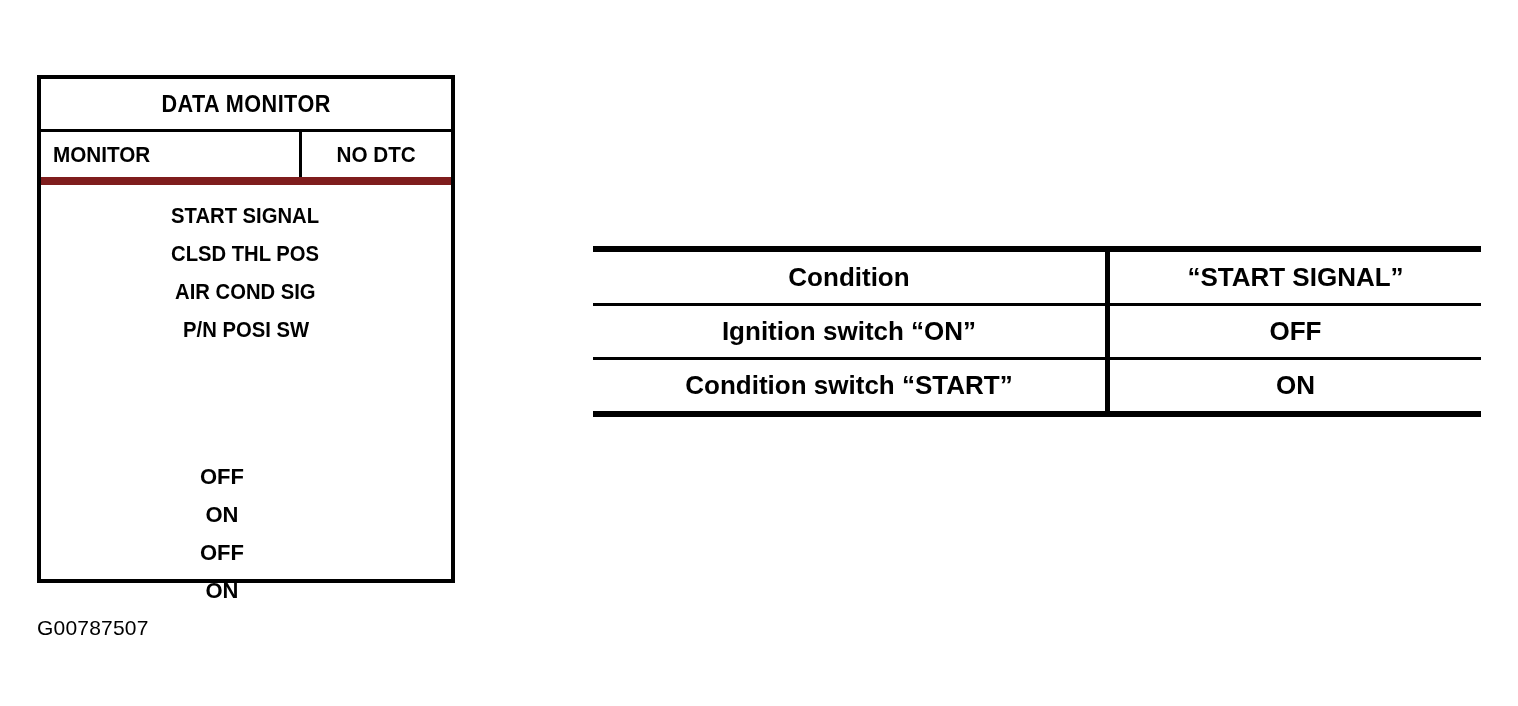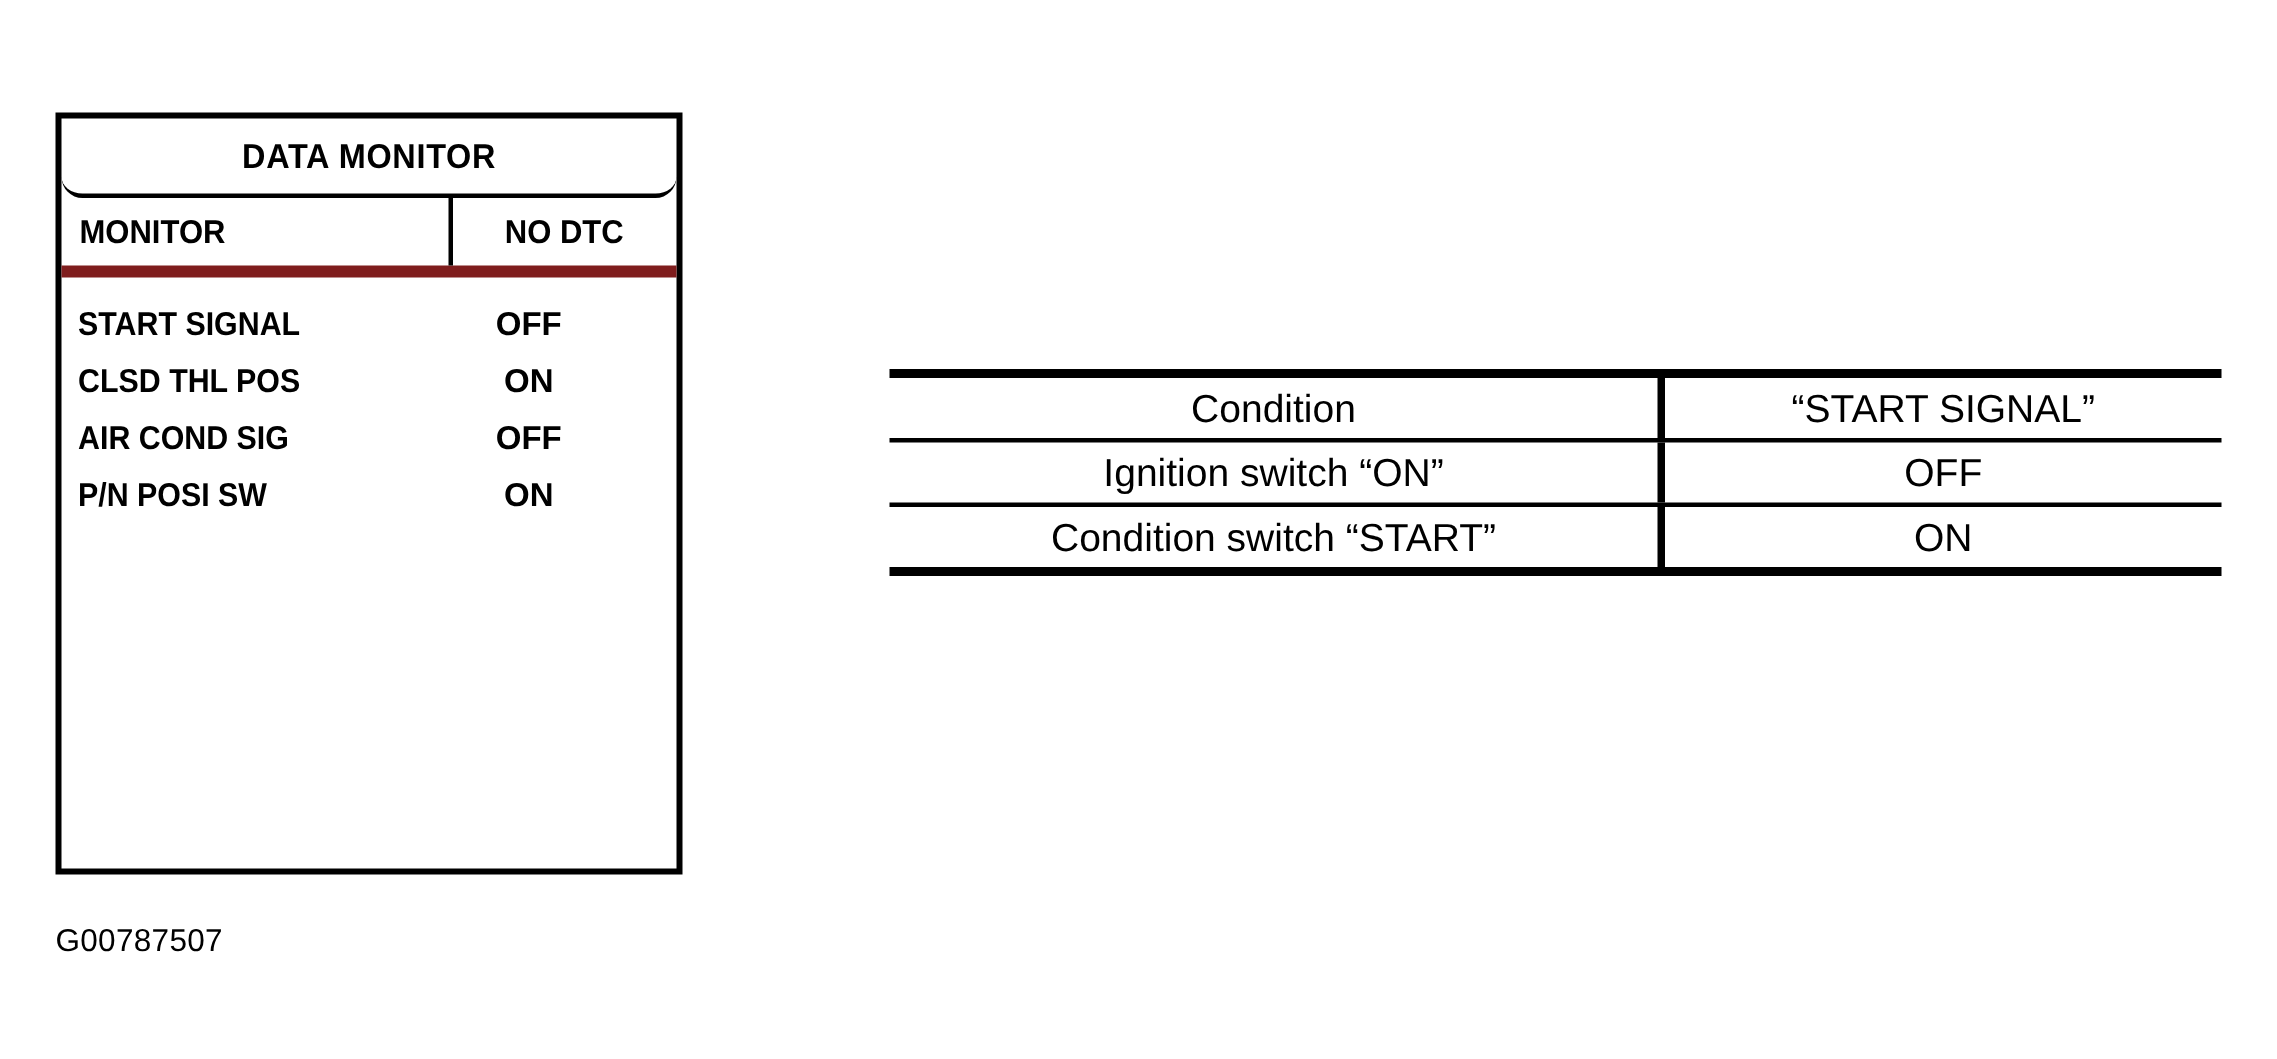--- a/index.html
+++ b/index.html
@@ -30,21 +30,20 @@
     background: #fff;
   }
 
   .dm-title-row {
     height: 53px;
     border-bottom: 3px solid #000;
     display: flex;
     align-items: center;
     justify-content: center;
     box-sizing: border-box;
-    border-radius: 14px;
   }
   .dm-title-text {
     font-size: 23px;
     font-weight: bold;
     letter-spacing: 0.5px;
     transform: scaleX(0.94);
     transform-origin: center;
     white-space: nowrap;
   }
 
@@ -78,22 +77,23 @@
   }
   .dm-header-dtc .dm-header-text {
     transform-origin: center;
   }
 
   .dm-body {
     padding-top: 18px;
   }
   .dm-data-row {
     display: flex;
-    align-items: flex-start;
+    align-items: center;
     height: 38px;
+    flex-direction: column;
   }
   .dm-label {
     flex: 0 0 261px;
     padding-left: 12px;
     box-sizing: border-box;
     font-size: 22px;
     font-weight: bold;
     white-space: nowrap;
     transform: scaleX(0.92);
     transform-origin: left center;
@@ -124,21 +124,22 @@
     position: absolute;
     left: 593px;
     top: 246px;
     width: 888px;
     box-sizing: border-box;
     border-top: 6px solid #000;
     border-bottom: 6px solid #000;
   }
   .ct-row {
     display: flex;
-    height: 40px;
+    height: 51px;
+    font-weight: bold;
   }
   .ct-row + .ct-row {
     border-top: 3px solid #000;
   }
   .ct-cell-condition {
     flex: 0 0 517px;
     display: flex;
     align-items: center;
     justify-content: center;
     border-right: 5px solid #000;

